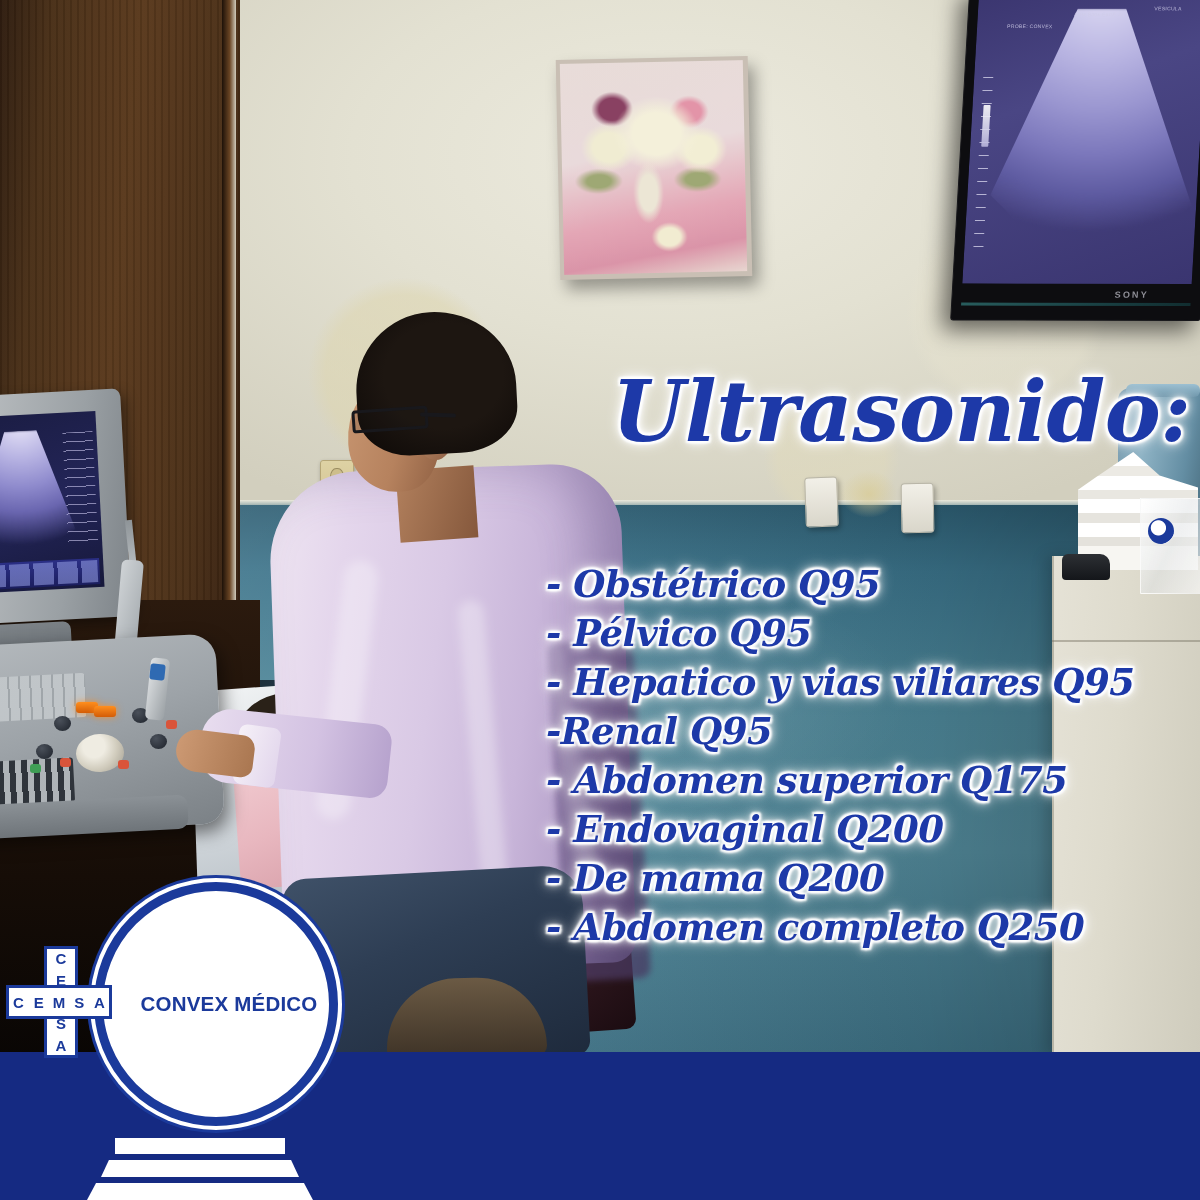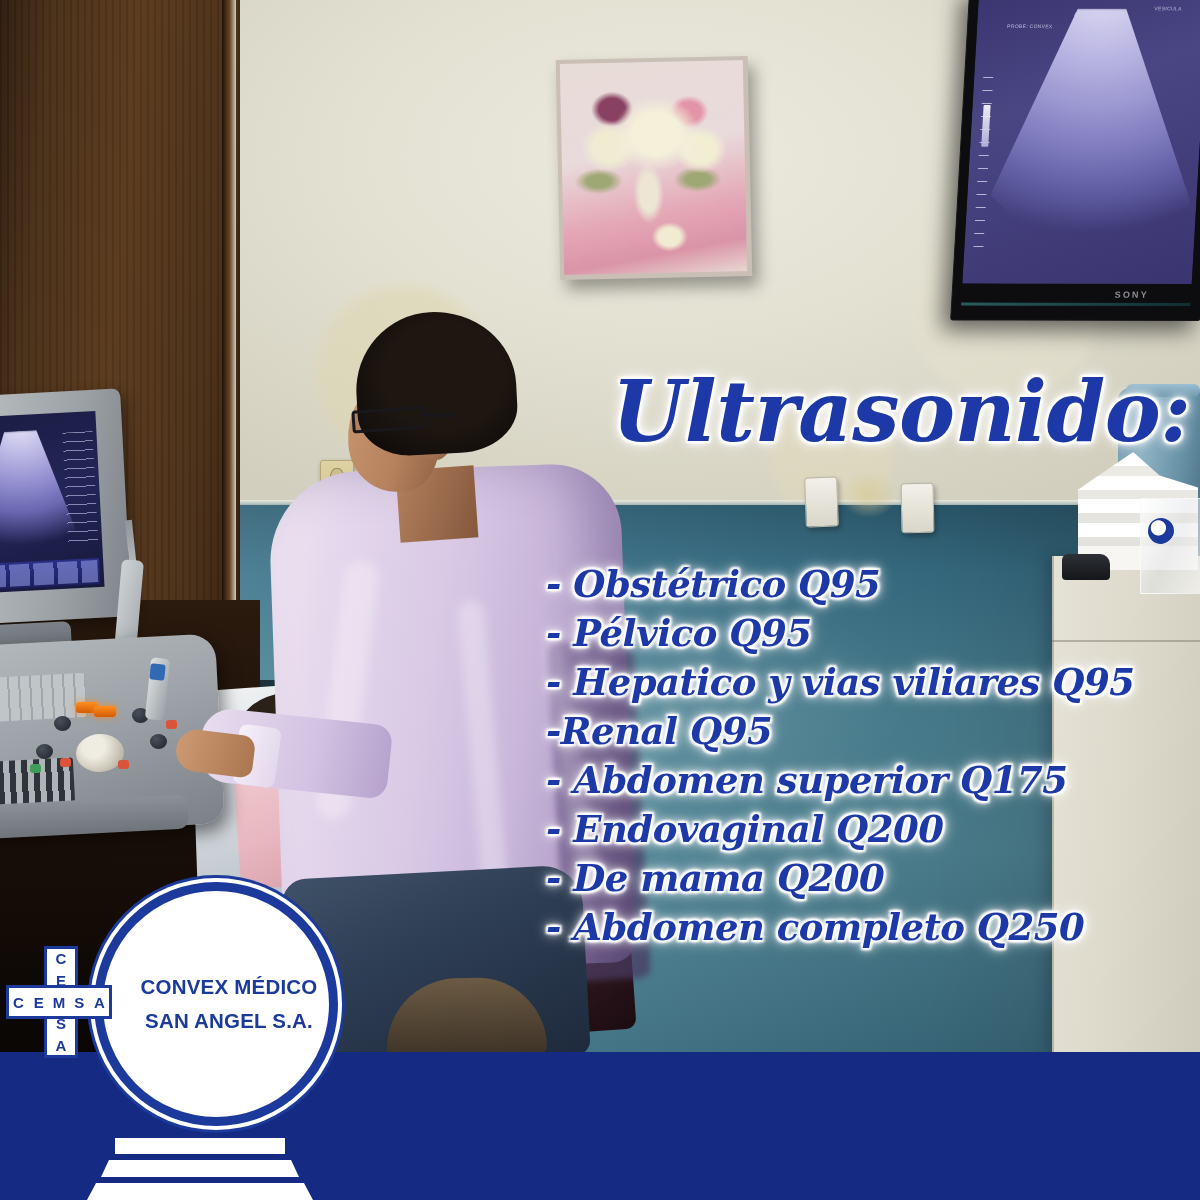--- a/index.html
+++ b/index.html
@@ -679,21 +679,20 @@
   <div id="banner"></div>
   <div class="steps">
     <div class="step step1"></div>
     <div class="step step2"></div>
     <div class="step step3"></div>
   </div>
 
   <div id="logo">
     <div class="logo-text">
       <div>CONVEX MÉDICO</div>
-      <div>SAN ANGEL S.A.</div>
     </div>
   </div>
 
   <div id="cross">
     <div class="cx-bar cx-v"></div>
     <div class="cx-bar cx-h"></div>
     <div class="cx-letters cx-vert">
       <span class="cx-cell">C</span>
       <span class="cx-cell">E</span>
       <span class="cx-cell cx-hide">M</span>

